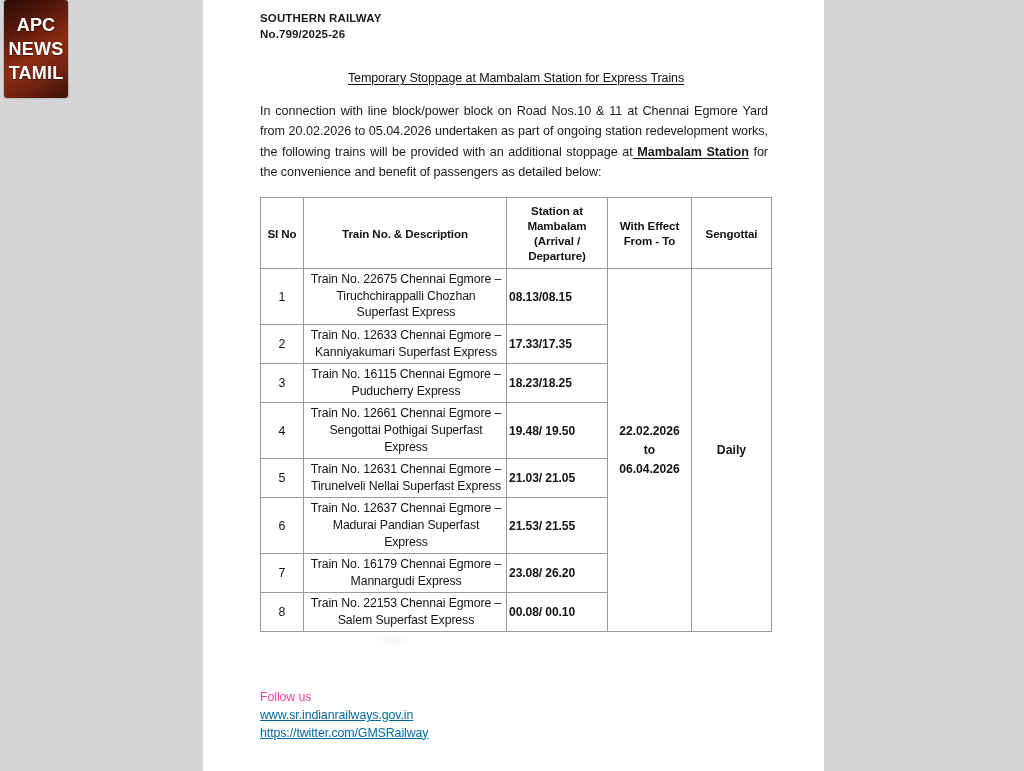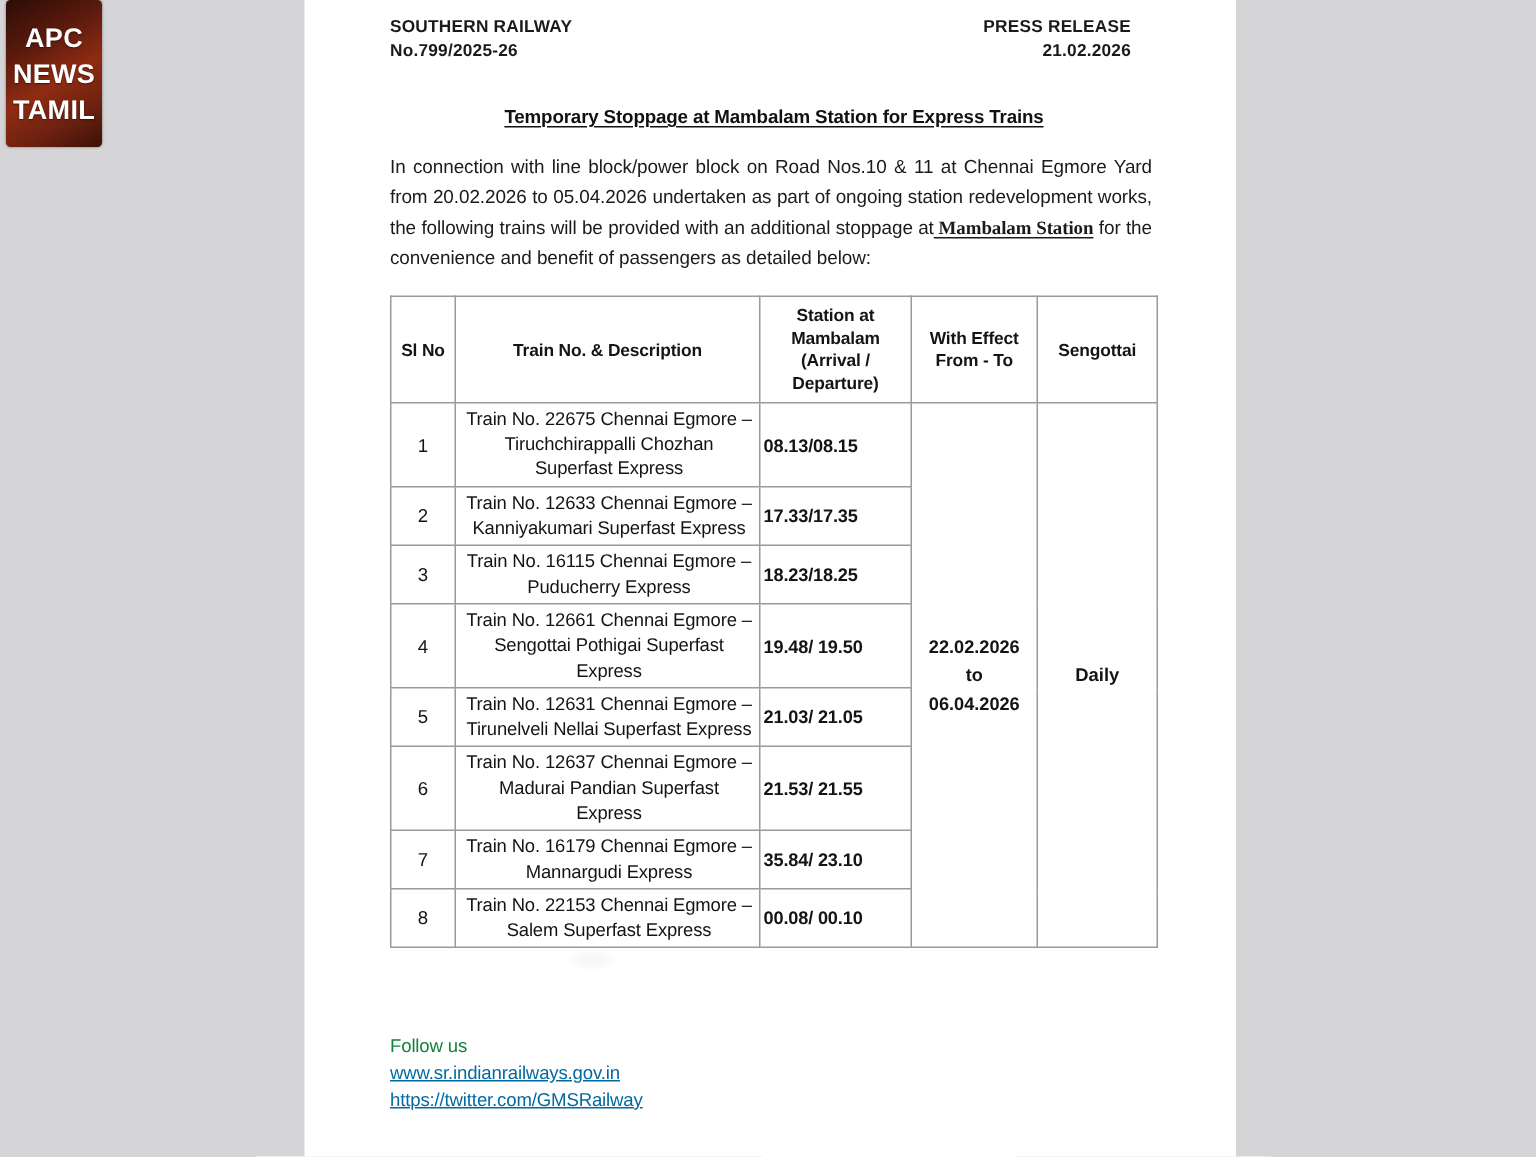--- a/index.html
+++ b/index.html
@@ -73,42 +73,41 @@
     letter-spacing: .15px;
   }
   .doc-header .hdr-col { line-height: 16px; }
   .doc-header .hdr-right { text-align: right; padding-right: 18px; }
 
   
   .doc-title {
     margin-top: 29px;
     text-align: center;
     font-size: 12.5px;
-    font-weight: bold;
+    font-weight: normal;
     color: #111;
     text-decoration: underline;
     text-underline-offset: 2px;
     letter-spacing: -0.1px;
   }
 
   
   .doc-para {
     margin-top: 16px;
     font-size: 12.6px;
     line-height: 20.3px;
     color: #1b1b1b;
     text-align: justify;
     letter-spacing: -0.05px;
     padding-right: 4px;
   }
   .doc-para .strong-ul {
     font-weight: bold;
     text-decoration: underline;
     text-underline-offset: 2px;
-    font-family: Liberation Serif, serif;
   }
 
   
   #stoppage-table {
     margin-top: 15px;
     border-collapse: collapse;
     width: 511px;
     table-layout: fixed;
   }
   #stoppage-table th,
@@ -165,21 +164,21 @@
   .c-freq  { width: 80px; }
 
   
   #doc-footer {
     margin-top: 57px;
     font-size: 12.4px;
     line-height: 17.6px;
     color: #2a2a2a;
     letter-spacing: -0.1px;
   }
-  #doc-footer .follow-label { color: #15803d; }
+  #doc-footer .follow-label { color: #ec4899; }
   #doc-footer a {
     color: #0369a1;
     text-decoration: underline;
     text-underline-offset: 1px;
     display: block;
     width: fit-content;
   }
 
   
   .scan-artifact {
@@ -203,24 +202,20 @@
 
 <div id="document-page">
   <div class="scan-artifact"></div>
 
   <div id="document-body">
 
     <div class="doc-header">
       <div class="hdr-col">
         <div>SOUTHERN RAILWAY</div>
         <div>No.799/2025-26</div>
-      </div>
-      <div class="hdr-col hdr-right">
-        <div>PRESS RELEASE</div>
-        <div>21.02.2026</div>
       </div>
     </div>
 
     <div class="doc-title">Temporary Stoppage at Mambalam Station for Express Trains</div>
 
     <p class="doc-para"><span>In connection with line block/power block on Road Nos.10 &amp; 11 at Chennai Egmore Yard from 20.02.2026 to 05.04.2026 undertaken as part of ongoing station redevelopment works, the following trains will be provided with an additional stoppage at</span><span class="strong-ul"> Mambalam Station</span><span> for the convenience and benefit of passengers as detailed below:</span></p>
 
     <table id="stoppage-table">
       <colgroup>
         <col class="c-slno">
@@ -271,21 +266,21 @@
           <td class="col-time">21.03/ 21.05</td>
         </tr>
         <tr>
           <td class="col-slno">6</td>
           <td class="col-desc">Train No. 12637 Chennai Egmore – Madurai Pandian Superfast Express</td>
           <td class="col-time">21.53/ 21.55</td>
         </tr>
         <tr>
           <td class="col-slno">7</td>
           <td class="col-desc">Train No. 16179 Chennai Egmore – Mannargudi Express</td>
-          <td class="col-time">35.84/ 23.10</td>
+          <td class="col-time">23.08/ 26.20</td>
         </tr>
         <tr>
           <td class="col-slno">8</td>
           <td class="col-desc">Train No. 22153 Chennai Egmore – Salem Superfast Express</td>
           <td class="col-time">00.08/ 00.10</td>
         </tr>
       </tbody>
     </table>
 
     <div id="doc-footer">

